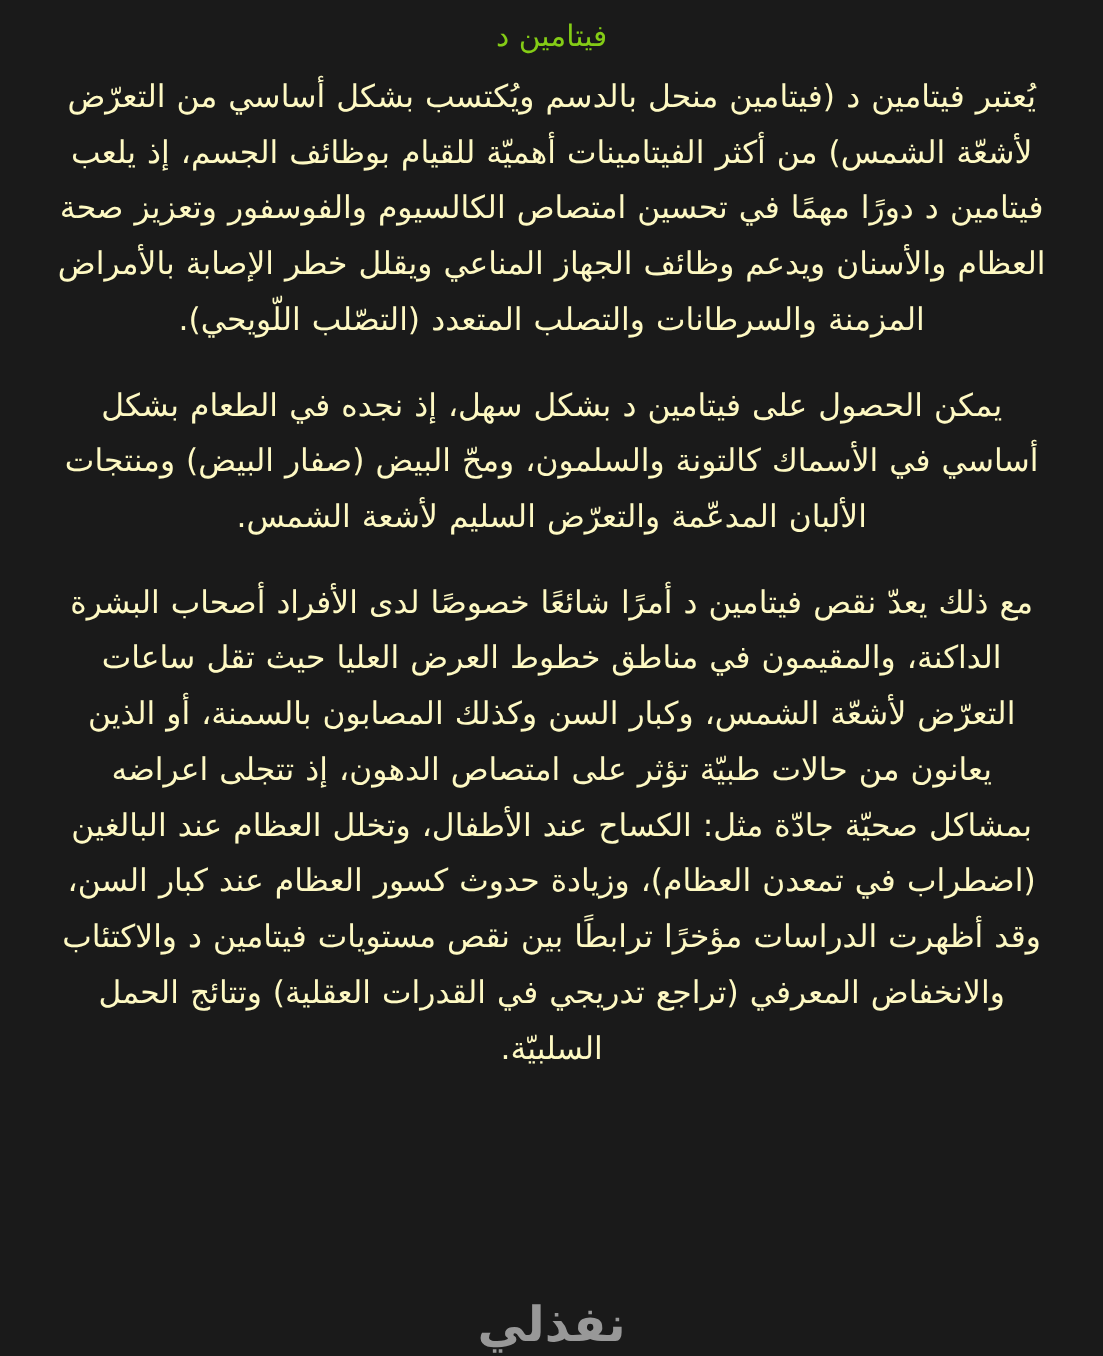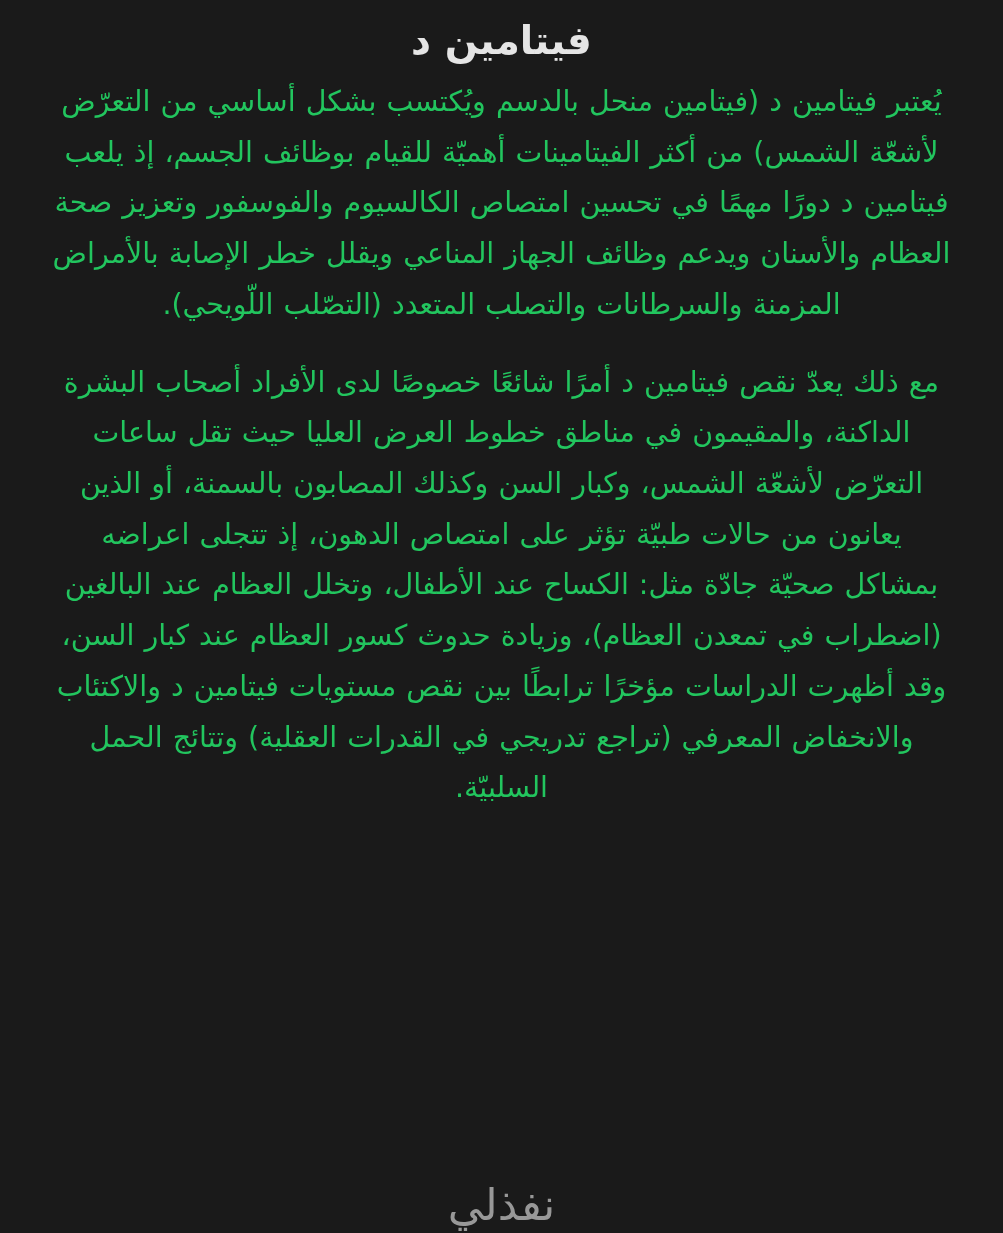--- a/index.html
+++ b/index.html
@@ -19,59 +19,60 @@
     height: 1233px;
     box-sizing: border-box;
     padding: 18px 52px 0 52px;
     display: flex;
     flex-direction: column;
     color: #f2f2f2;
     direction: rtl;
   }
   .page-title {
     text-align: center;
-    font-size: 39px;
-    font-weight: bold;
+    font-size: 27px;
+    font-weight: normal;
     margin: 0 0 14px 0;
-    color: #e5e5e5;
+    color: #84cc16;
   }
   .article {
     flex: 1 1 auto;
   }
   .article p {
     margin: 0 0 27px 0;
     text-align: center;
     font-size: 28.5px;
     line-height: 1.78;
-    color: #22c55e;
+    color: #fef9c3;
     word-spacing: 1px;
   }
   .footer {
     flex: 0 0 auto;
     text-align: center;
     padding-bottom: 6px;
     direction: ltr;
   }
   .footer-logo {
     font-size: 44px;
-    font-weight: normal;
+    font-weight: bold;
     color: #989898;
     line-height: 1.0;
     direction: rtl;
     letter-spacing: 0;
   }
 </style>
 </head>
 <body>
 
 <div class="page">
   <h1 class="page-title">فيتامين د</h1>
 
   <div class="article">
     <p>يُعتبر فيتامين د (فيتامين منحل بالدسم ويُكتسب بشكل أساسي من التعرّض لأشعّة الشمس) من أكثر الفيتامينات أهميّة للقيام بوظائف الجسم، إذ يلعب فيتامين د دورًا مهمًا في تحسين امتصاص الكالسيوم والفوسفور وتعزيز صحة العظام والأسنان ويدعم وظائف الجهاز المناعي ويقلل خطر الإصابة بالأمراض المزمنة والسرطانات والتصلب المتعدد (التصّلب اللّويحي).</p>
+    <p>يمكن الحصول على فيتامين د بشكل سهل، إذ نجده في الطعام بشكل أساسي في الأسماك كالتونة والسلمون، ومحّ البيض (صفار البيض) ومنتجات الألبان المدعّمة والتعرّض السليم لأشعة الشمس.</p>
     <p>مع ذلك يعدّ نقص فيتامين د أمرًا شائعًا خصوصًا لدى الأفراد أصحاب البشرة الداكنة، والمقيمون في مناطق خطوط العرض العليا حيث تقل ساعات التعرّض لأشعّة الشمس، وكبار السن وكذلك المصابون بالسمنة، أو الذين يعانون من حالات طبيّة تؤثر على امتصاص الدهون، إذ تتجلى اعراضه بمشاكل صحيّة جادّة مثل: الكساح عند الأطفال، وتخلل العظام عند البالغين (اضطراب في تمعدن العظام)، وزيادة حدوث كسور العظام عند كبار السن، وقد أظهرت الدراسات مؤخرًا ترابطًا بين نقص مستويات فيتامين د والاكتئاب والانخفاض المعرفي (تراجع تدريجي في القدرات العقلية) وتتائج الحمل السلبيّة.</p>
   </div>
 
   <div class="footer">
     <div class="footer-logo">نفذلي</div>
 
   </div>
 </div>
 
 </body></html>

